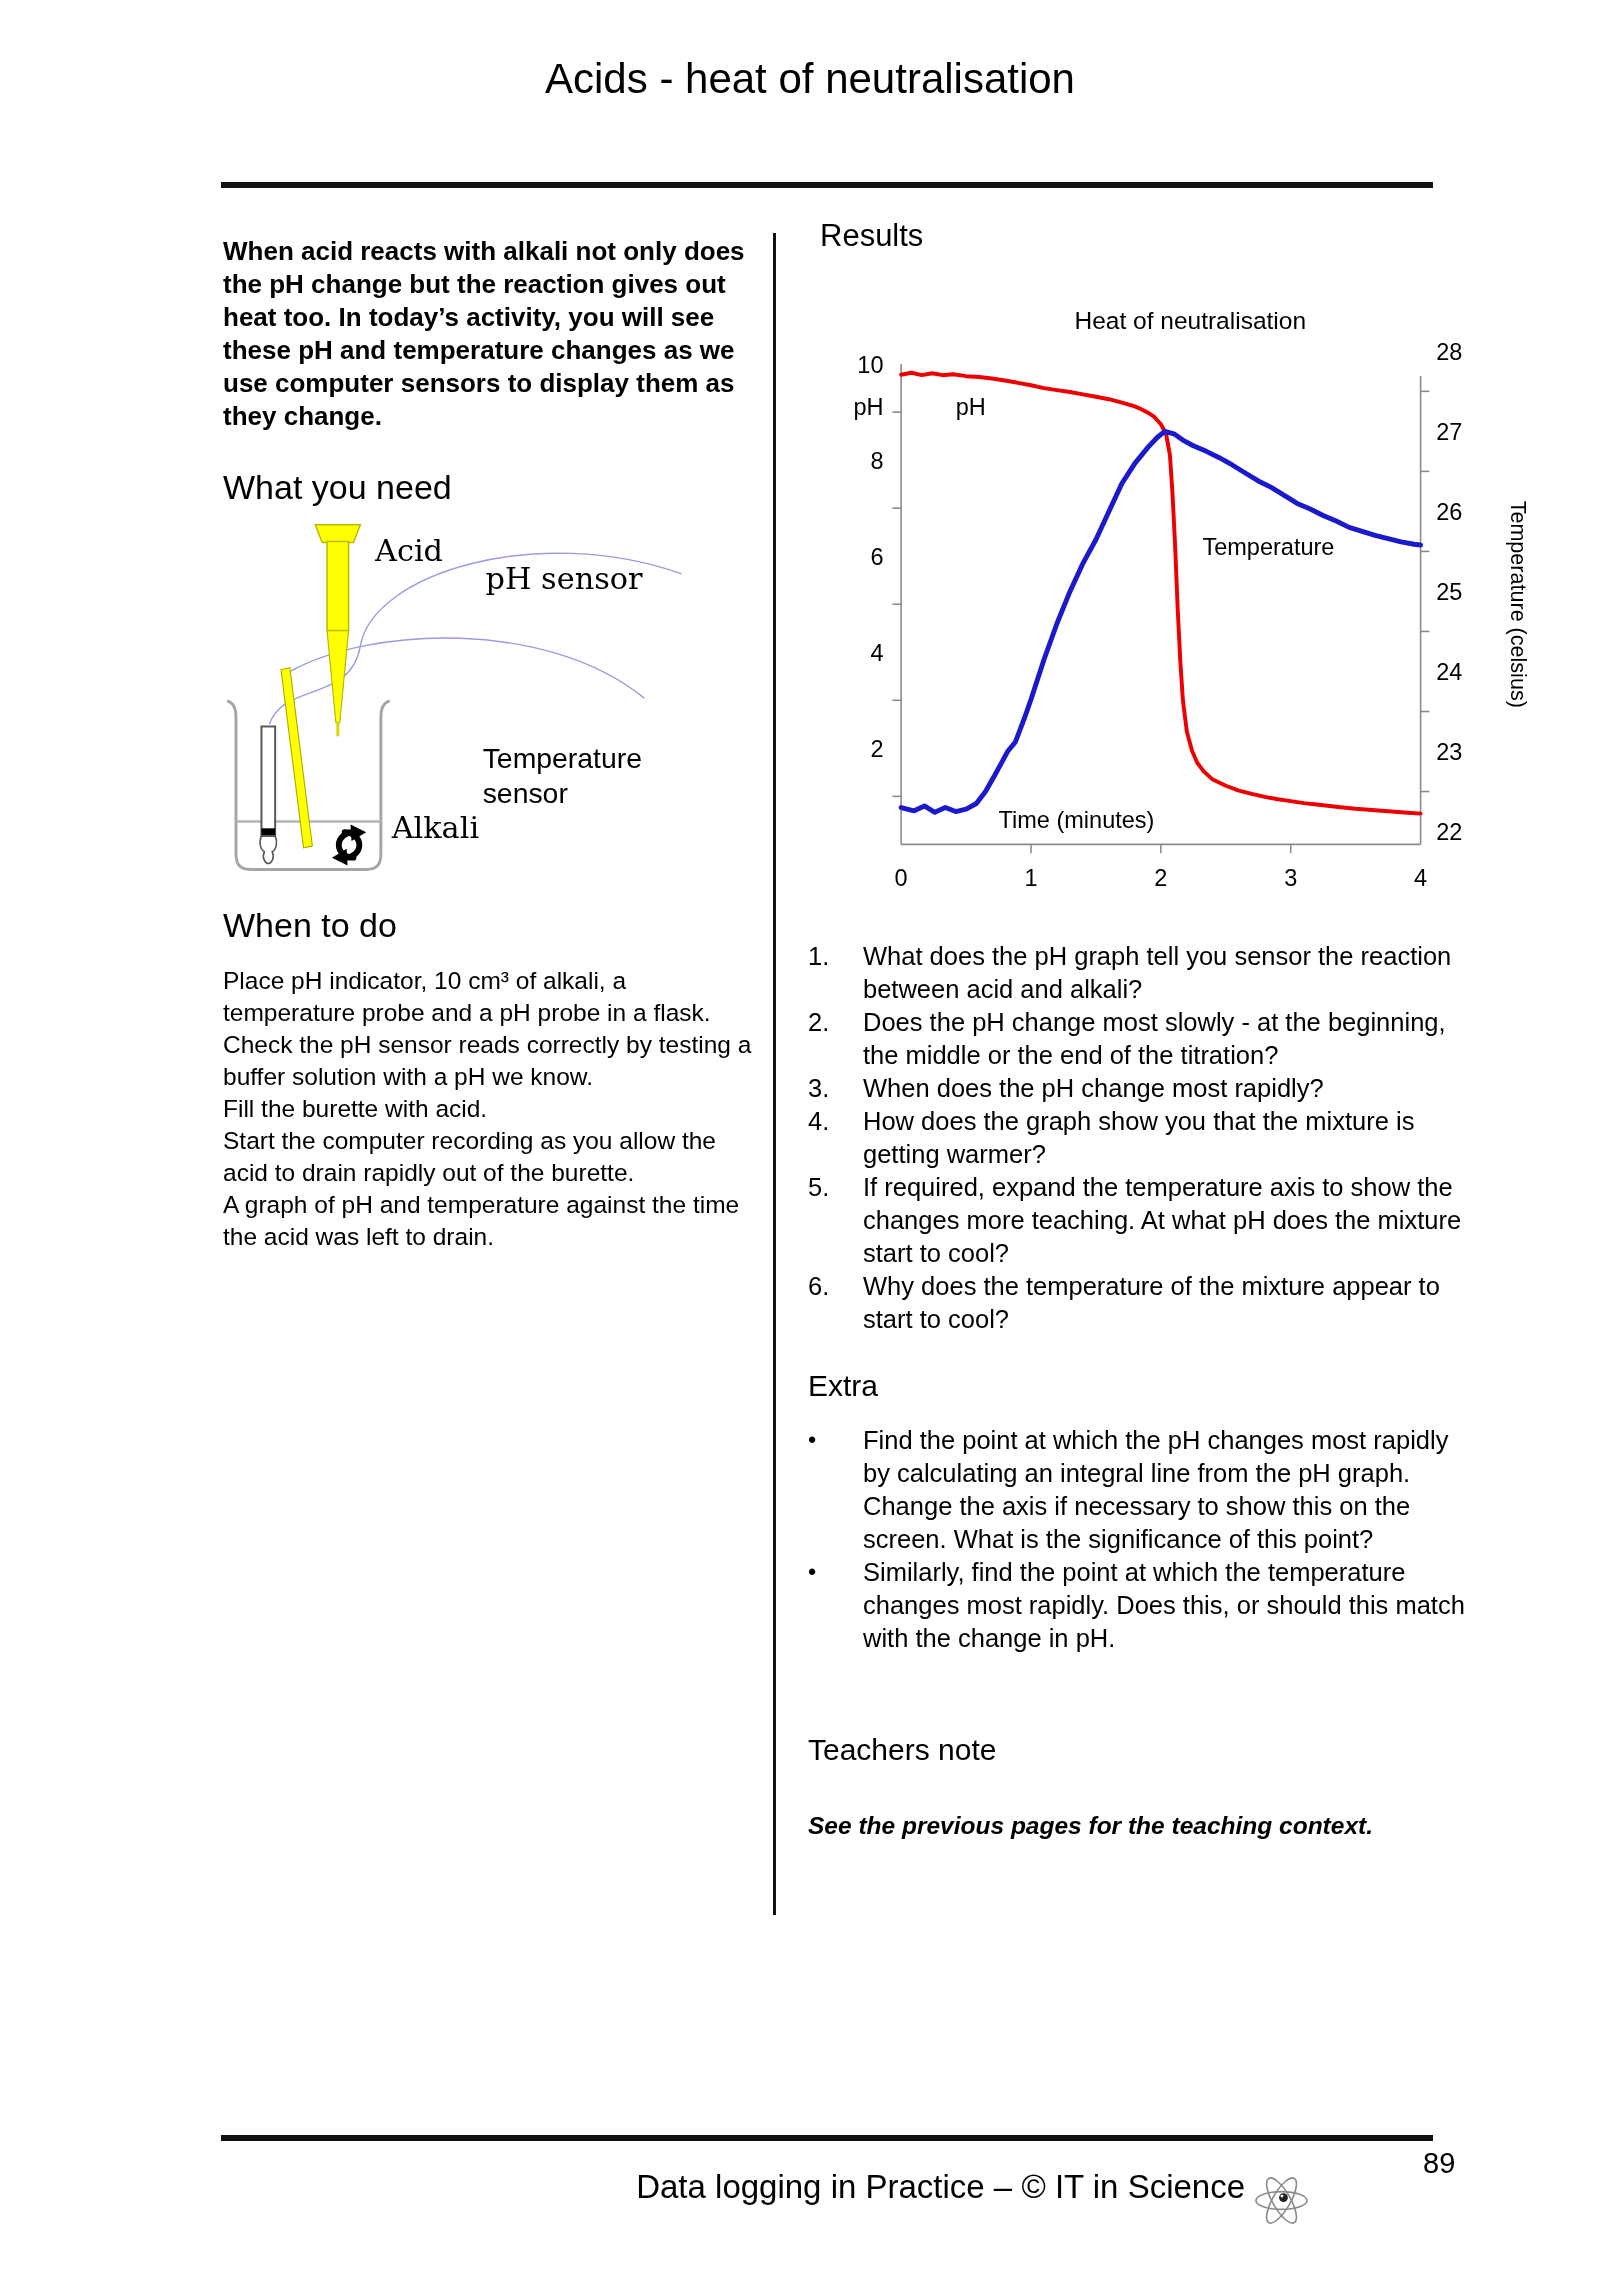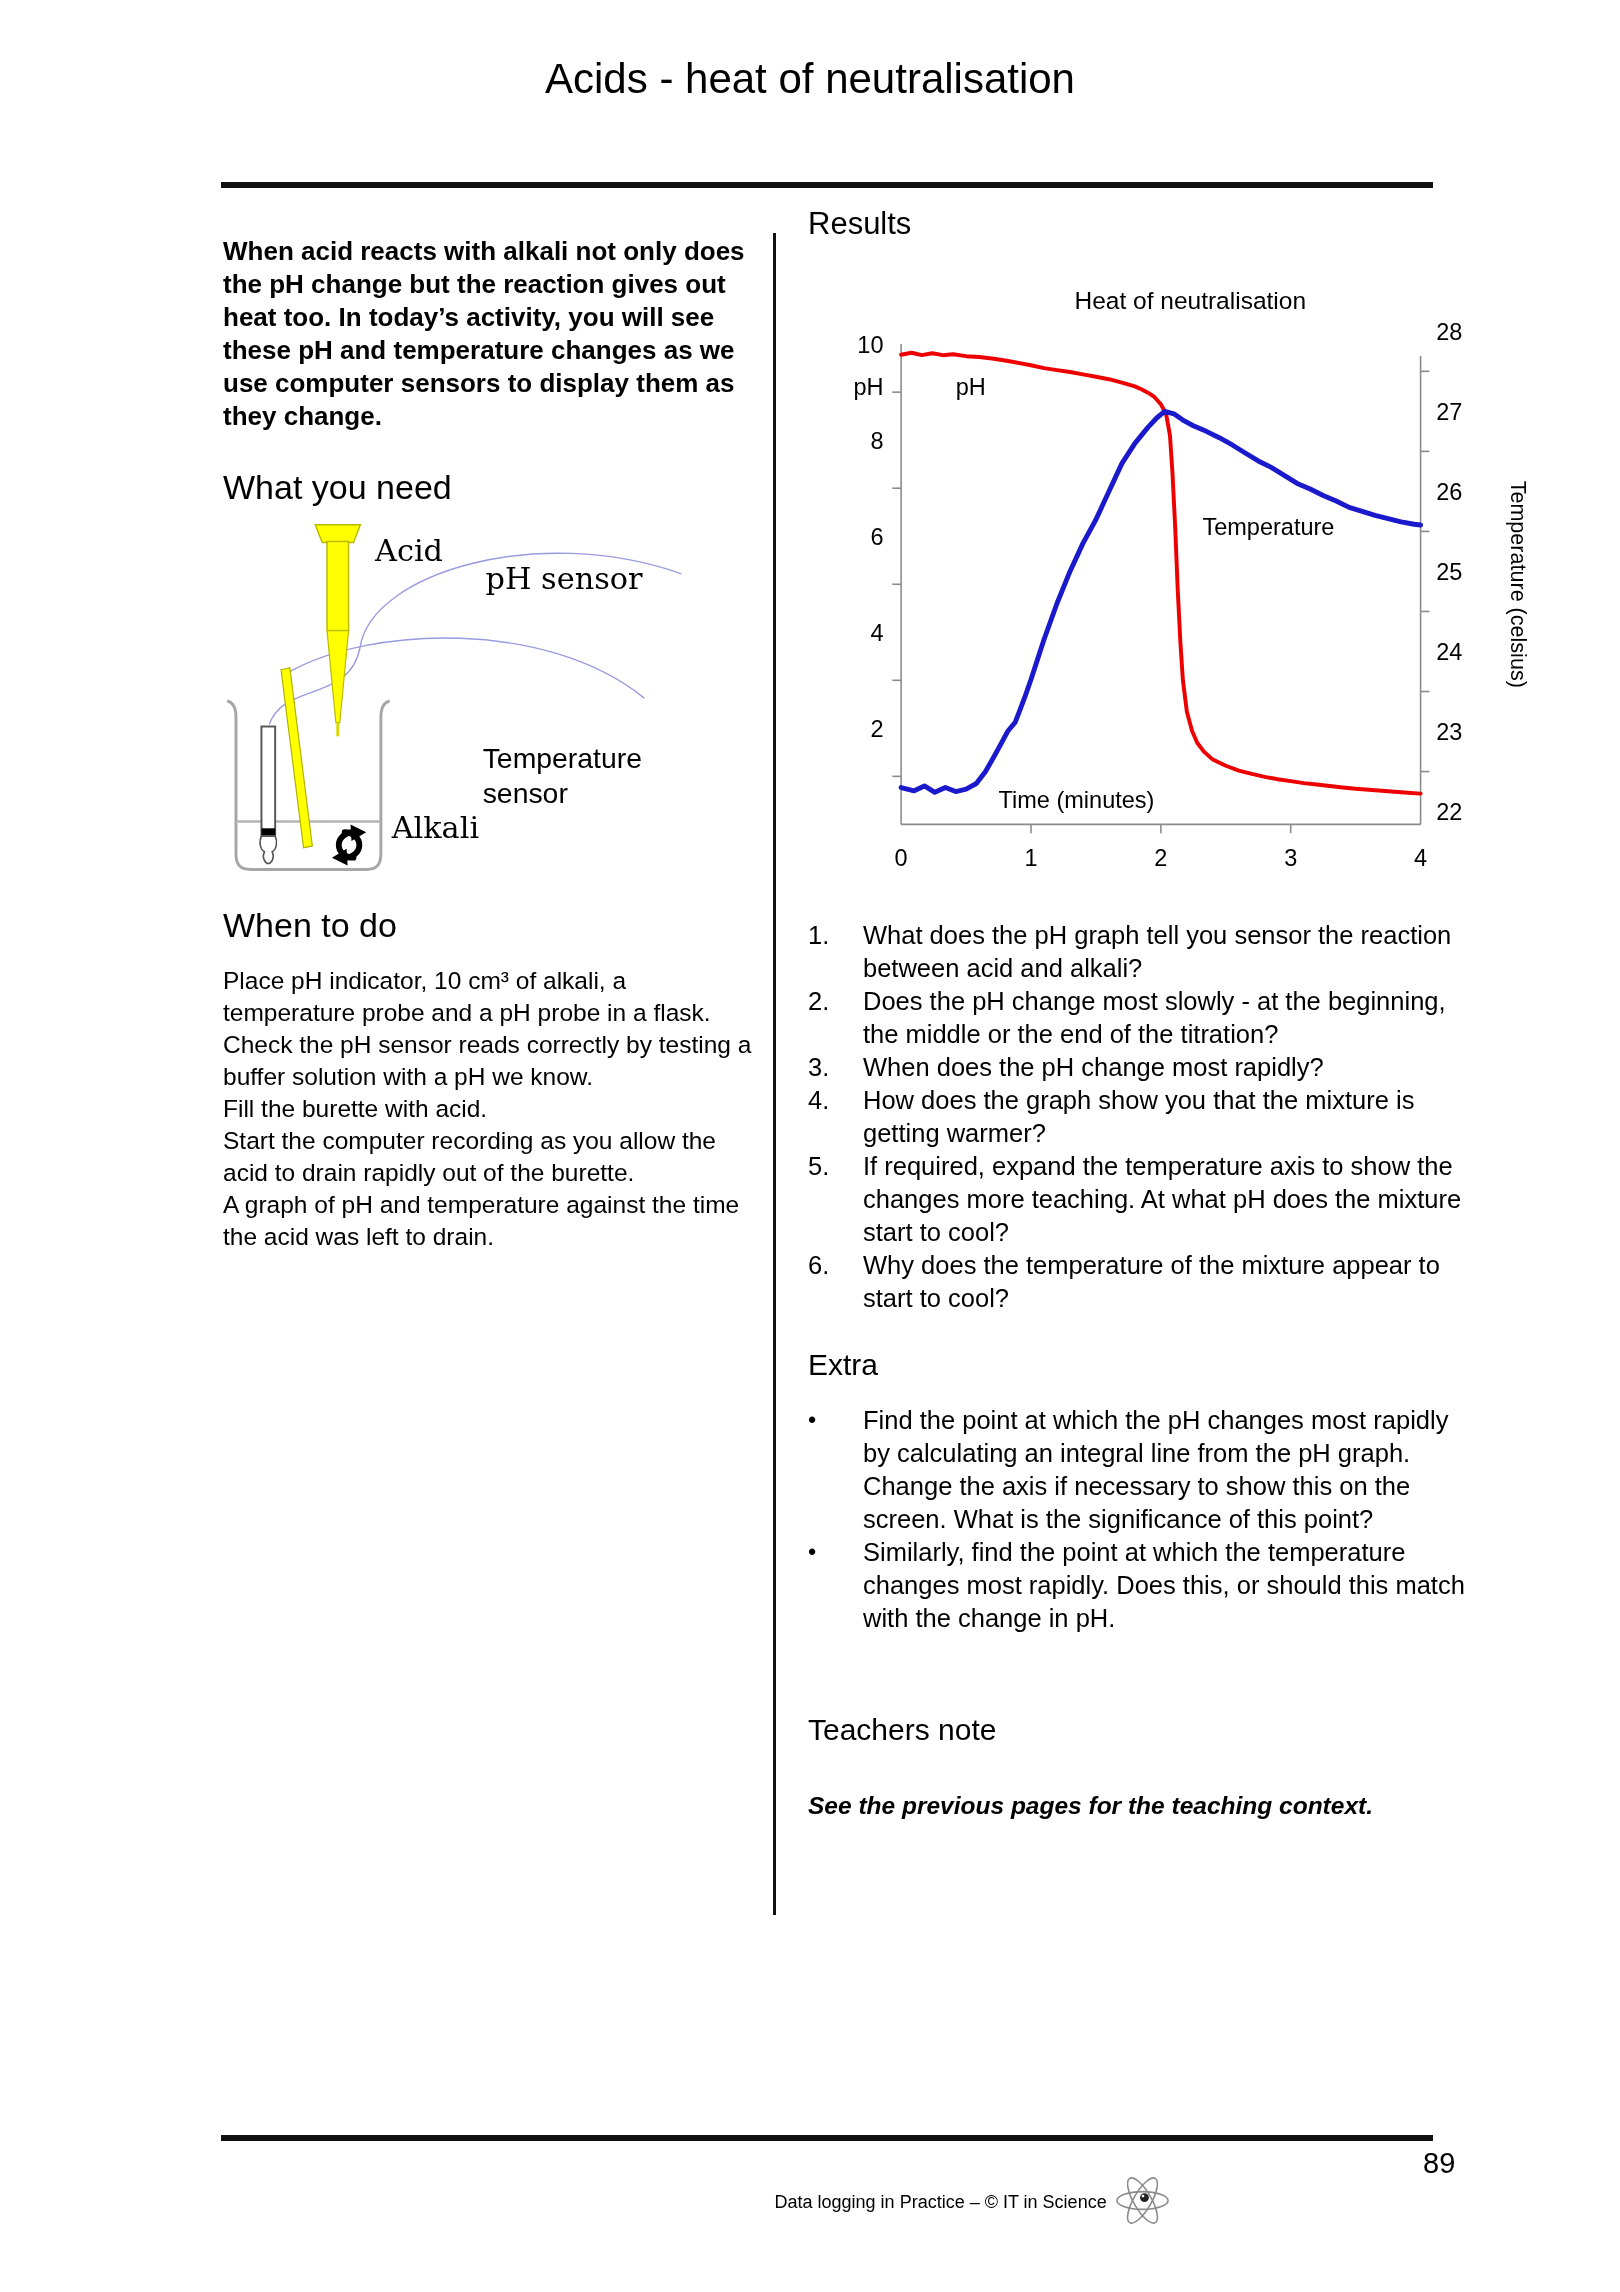--- a/index.html
+++ b/index.html
@@ -19,40 +19,40 @@
   .right-col { position:absolute; left:808px; top:206px; width:747px; }
 
   .intro-bold { font-weight:700; font-size:26px; line-height:33px; }
   .intro-reg  { font-size:25.5px; line-height:33px; margin-top:2px; }
   .h2 { font-size:34px; font-weight:400; margin:35px 0 0 0; }
   .equipment  { font-weight:700; font-style:italic; font-size:21px; line-height:26.5px; margin-top:27.4px; }
   .diagram-wrap { margin-top:9.8px; }
   .steps { margin-top:19.6px; }
   .steps p { font-size:24.5px; line-height:32px; margin:0; }
 
-  .results-h { font-size:31px; font-weight:400; margin:0; }
+  .results-h { font-size:31px; font-weight:400; margin:12px; }
   .chart-wrap { margin-top:3.9px; }
 
   .qlist { margin-top:17.6px; }
   .qrow { display:flex; font-size:25.5px; line-height:33px; margin:0; }
   .qrow .qnum { flex:none; width:55px; }
   .qrow .qtext { width:600px; }
   .extra-h { font-size:30px; font-weight:400; margin:33px 0 0 0; }
   .blist { margin-top:21.6px; }
   .brow { display:flex; font-size:25.5px; line-height:33px; }
   .brow .bdot { flex:none; width:55px; font-size:23.5px; }
   .brow .btext { width:617px; }
   .teachers-h { font-size:30px; font-weight:400; margin:78px 0 0 0; }
   .tnote { font-weight:700; font-style:italic; font-size:24.5px; margin-top:45px; }
 
   .footer-rule { position:absolute; left:221px; top:2135px; width:1212px; height:5.9px; background:#111; }
   .page-number { position:absolute; left:1423px; top:2147px; font-size:29px; }
   .footer-credit {
     position:absolute; left:333px; top:2168px; width:1280px; height:69px;
-    display:flex; align-items:center; justify-content:center; gap:7.8px; font-size:18px;
+    display:flex; justify-content:center; gap:7.8px; font-size:33px;
   }
   svg text { font-family:"Liberation Sans", sans-serif; }
   .serif-label { font-family:"DejaVu Serif", serif; }
 </style>
 </head>
 <body>
 
 <div class="page">
 
   <div class="doc-title">Acids - heat of neutralisation</div>

